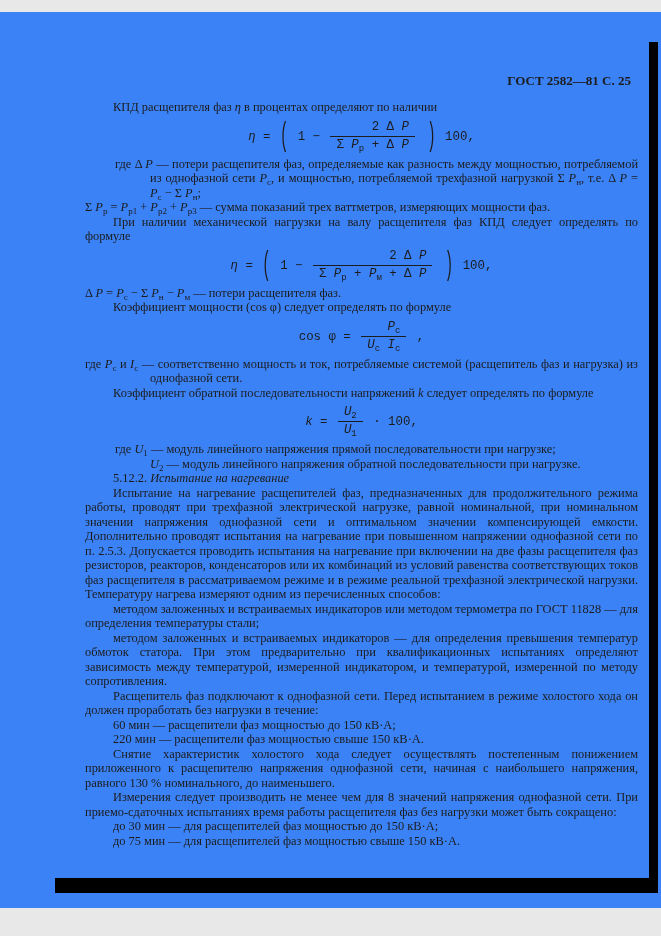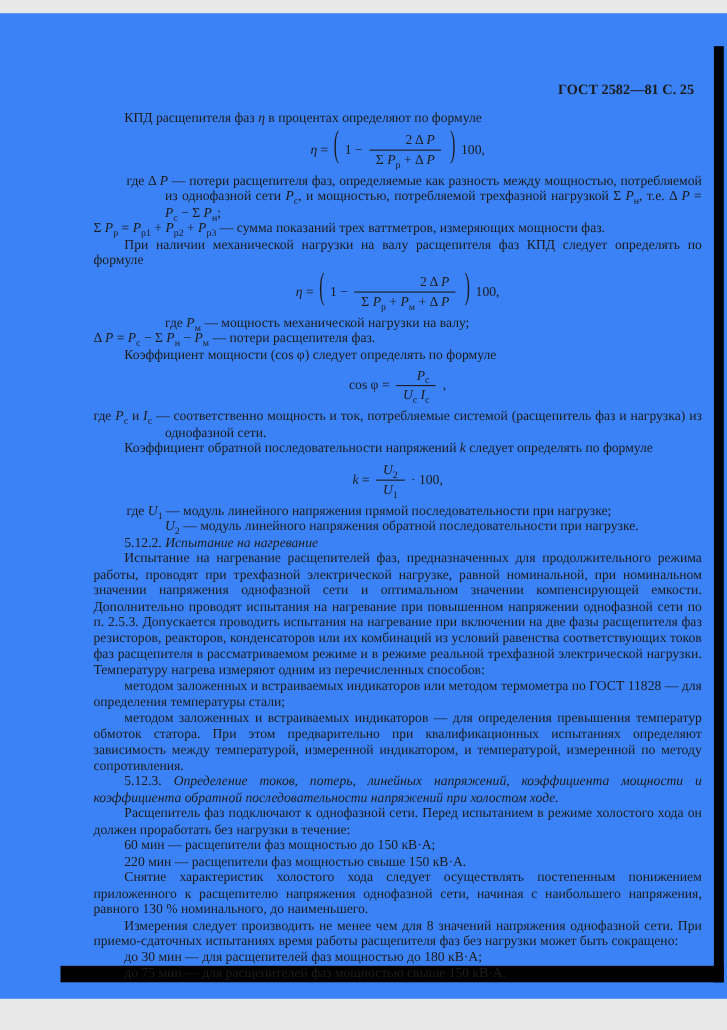--- a/index.html
+++ b/index.html
@@ -27,20 +27,21 @@
   }
   p{margin:0;text-indent:28px;text-align:justify;}
   p.flush{text-indent:0;font-family:Liberation Serif, serif;}
   p.hang-a{margin-left:65px;text-indent:-35px;}
   p.hang-b{margin-left:65px;text-indent:-65px;}
   p.ind-b{margin-left:65px;text-indent:0;}
 
   .formula{
     text-align:center;text-indent:0;margin:5px 0 4px;
     line-height:normal;
+    font-family:Liberation Mono, monospace;
   }
   .formula>span{vertical-align:middle;}
   .frac{display:inline-block;vertical-align:middle;text-align:right;margin:0 3px;}
   .frac .num{display:block;padding:0 6px 1px;border-bottom:1px solid #1c1c1c;line-height:15px;}
   .frac .den{display:block;padding:1px 6px 0;line-height:15px;}
   .paren{
     display:inline-block;vertical-align:middle;
     transform:scaleY(2.4);font-size:14px;margin:0 2px;position:relative;top:-1px;
   }
   sub{font-size:9px;line-height:0;}
@@ -51,21 +52,21 @@
 
 <div class="page">
 
   <div class="bar-right"></div>
   <div class="bar-bottom"></div>
 
   <div class="page-header">ГОСТ 2582—81 С. 25</div>
 
   <div class="content">
 
-    <p><span>КПД расщепителя фаз </span><i>η</i><span> в процентах определяют по формуле</span></p>
+    <p><span>КПД расщепителя фаз </span><i>η</i><span> в процентах определяют по наличии</span></p>
 
     <div class="formula">
       <span><i>η</i><span> = </span></span>
       <span class="paren">(</span>
       <span>1 −</span>
       <span class="frac">
         <span class="num"><span>2 Δ </span><i>P</i></span>
         <span class="den"><span>Σ </span><i>P</i><sub>р</sub><span> + Δ </span><i>P</i></span>
       </span>
       <span class="paren">)</span>
@@ -81,21 +82,20 @@
       <span class="paren">(</span>
       <span>1 −</span>
       <span class="frac">
         <span class="num"><span>2 Δ </span><i>P</i></span>
         <span class="den"><span>Σ </span><i>P</i><sub>р</sub><span> + </span><i>P</i><sub>м</sub><span> + Δ </span><i>P</i></span>
       </span>
       <span class="paren">)</span>
       <span>100,</span>
     </div>
 
-    <p class="ind-b"><span>где </span><i>P</i><sub>м</sub><span> — мощность механической нагрузки на валу;</span></p>
     <p class="flush"><span>Δ </span><i>P</i><span> = </span><i>P</i><sub>с</sub><span> − Σ </span><i>P</i><sub>н</sub><span> − </span><i>P</i><sub>м</sub><span> — потери расщепителя фаз.</span></p>
     <p>Коэффициент мощности (cos φ) следует определять по формуле</p>
 
     <div class="formula">
       <span><span>cos φ = </span></span>
       <span class="frac">
         <span class="num"><i>P</i><sub>с</sub></span>
         <span class="den"><i>U</i><sub>с</sub><span> </span><i>I</i><sub>с</sub></span>
       </span>
       <span>,</span>
@@ -114,23 +114,22 @@
     </div>
 
     <p class="hang-a"><span>где  </span><i>U</i><sub>1</sub><span> — модуль линейного напряжения прямой последовательности при нагрузке;</span></p>
     <p class="ind-b"><i>U</i><sub>2</sub><span> — модуль линейного напряжения обратной последовательности при нагрузке.</span></p>
 
     <p><span>5.12.2. </span><i>Испытание на нагревание</i></p>
     <p>Испытание на нагревание расщепителей фаз, предназначенных для продолжительного режима работы, проводят при трехфазной электрической нагрузке, равной номинальной, при номинальном значении напряжения однофазной сети и оптимальном значении компенсирующей емкости. Дополнительно проводят испытания на нагревание при повышенном напряжении однофазной сети по п. 2.5.3. Допускается проводить испытания на нагревание при включении на две фазы расщепителя фаз резисторов, реакторов, конденсаторов или их комбинаций из условий равенства соответствующих токов фаз расщепителя в рассматриваемом режиме и в режиме реальной трехфазной электрической нагрузки. Температуру нагрева измеряют одним из перечисленных способов:</p>
     <p>методом заложенных и встраиваемых индикаторов или методом термометра по ГОСТ 11828 — для определения температуры стали;</p>
     <p>методом заложенных и встраиваемых индикаторов — для определения превышения температур обмоток статора. При этом предварительно при квалификационных испытаниях определяют зависимость между температурой, измеренной индикатором, и температурой, измеренной по методу сопротивления.</p>
 
-    <p><span>5.12.3. </span><i>Определение токов, потерь, линейных напряжений, коэффициента мощности и коэффициента обратной последовательности напряжений при холостом ходе.</i></p>
     <p>Расщепитель фаз подключают к однофазной сети. Перед испытанием в режиме холостого хода он должен проработать без нагрузки в течение:</p>
     <p>60 мин — расщепители фаз мощностью до 150 кВ·А;</p>
     <p>220 мин — расщепители фаз мощностью свыше 150 кВ·А.</p>
     <p>Снятие характеристик холостого хода следует осуществлять постепенным понижением приложенного к расщепителю напряжения однофазной сети, начиная с наибольшего напряжения, равного 130 % номинального, до наименьшего.</p>
     <p>Измерения следует производить не менее чем для 8 значений напряжения однофазной сети. При приемо-сдаточных испытаниях время работы расщепителя фаз без нагрузки может быть сокращено:</p>
-    <p>до 30 мин — для расщепителей фаз мощностью до 180 кВ·А;</p>
+    <p>до 30 мин — для расщепителей фаз мощностью до 150 кВ·А;</p>
     <p>до 75 мин — для расщепителей фаз мощностью свыше 150 кВ·А.</p>
 
   </div>
 </div>
 
 </body></html>

